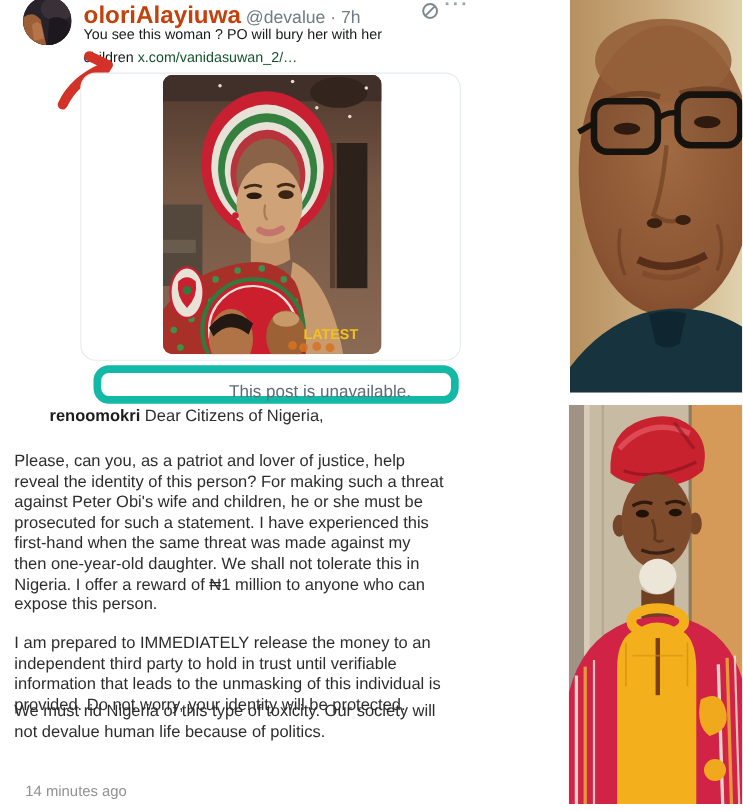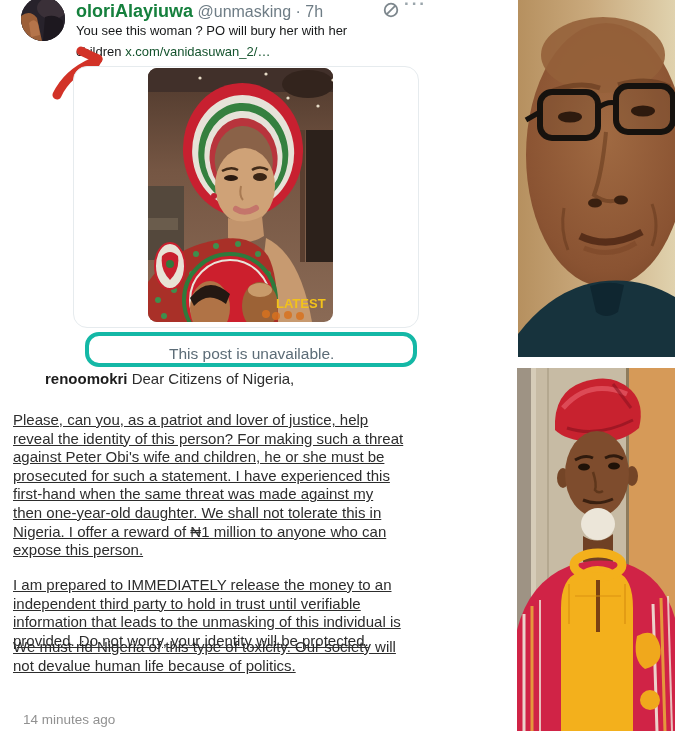--- a/index.html
+++ b/index.html
@@ -7,44 +7,45 @@
     width:675px;height:737px;background:#ffffff;position:relative;overflow:hidden;
     font-family:"Liberation Sans",sans-serif;
     -webkit-font-smoothing:antialiased;
   }
   .abs{position:absolute;}
   
   .avatar{
     left:21px;top:-3px;width:44px;height:44px;border-radius:50%;overflow:hidden;background:#27222b;
   }
   .tweet-header{left:76px;top:1px;white-space:nowrap;}
-  .tweet-name{font-weight:bold;font-size:18px;color:#15803d;}
+  .tweet-name{font-weight:bold;font-size:22px;color:#c2410c;}
   .tweet-meta{font-size:16px;color:#6e7c85;}
   .slash-icon{left:383px;top:2px;}
   .more-dots{left:404px;top:-6px;font-size:17px;letter-spacing:2px;color:#9aa5ab;font-weight:bold;}
   .tweet-text{
     left:76px;top:20px;width:420px;font-size:13px;line-height:21px;color:#17191a;
     white-space:pre-line;
   }
   .tweet-link{color:#14532d;text-decoration:none;cursor:pointer;text-align:right;}
   .media-card{
     left:73px;top:66px;width:344px;height:260px;
     border:1px solid #e6ebee;border-radius:14px;background:#fff;
   }
-  .woman-photo{left:148px;top:68px;width:185px;height:254px;border-radius:9px;overflow:hidden;}
+  .woman-photo{left:148px;top:68px;width:199px;height:254px;border-radius:9px;overflow:hidden;}
   .unavail-card{
     left:85px;top:332px;width:332px;height:35px;
-    border:4px solid #14b8a6;border-radius:14px;background:#fff;
+    border:7px solid #14b8a6;border-radius:14px;background:#fff;
     font-size:15.5px;line-height:35px;color:#5c6c77;padding-left:80px;box-sizing:border-box;
     white-space:nowrap;
+    text-align:center;
   }
   .arrow-svg{left:50px;top:44px;}
   
   .cap{left:13px;width:500px;font-size:15px;line-height:18.6px;color:#2d2d2d;}
-  .cap p{margin:0;white-space:pre-line;text-decoration:underline;}
+  .cap p{margin:0;white-space:pre-line;}
   .cap-user{font-weight:bold;color:#1c1c1c;cursor:pointer;}
   .cap-line1{top:370px;margin-left:32px;}
   .cap-p1{top:411px;}
   .cap-p2{top:576px;}
   .cap-p3{top:638px;}
   .timestamp{left:13px;top:712px;font-size:13.5px;color:#919191;margin-left:10px;}
   
   .photo-obi{left:518px;top:0;width:157px;height:357px;overflow:hidden;}
   .photo-reno{left:517px;top:368px;width:158px;height:363px;overflow:hidden;}
   svg{display:block;}
@@ -57,21 +58,21 @@
     <rect width="44" height="44" fill="#27222b"></rect>
     <ellipse cx="31" cy="11" rx="15" ry="11" fill="#3a3038"></ellipse>
     <path d="M0,44 L0,19 Q9,12 16,21 L21,44 Z" fill="#9c5f38"></path>
     <path d="M8,26 Q13,20 17,27 L19,38 L10,40 Z" fill="#b5744a"></path>
     <path d="M24,20 Q34,16 42,24 L42,44 L22,44 Z" fill="#1d181f"></path>
   </svg>
 </div>
 
 <div class="abs tweet-header">
   <span class="tweet-name">oloriAlayiuwa</span>
-  <span class="tweet-meta">@unmasking · 7h</span>
+  <span class="tweet-meta">@devalue · 7h</span>
 </div>
 
 <div class="abs slash-icon">
   <svg width="16" height="16" viewBox="0 0 16 16">
     <circle cx="8" cy="8" r="6.3" fill="none" stroke="#7d878d" stroke-width="1.8"></circle>
     <line x1="3.6" y1="12.4" x2="12.4" y2="3.6" stroke="#7d878d" stroke-width="1.8"></line>
   </svg>
 </div>
 <div class="abs more-dots">···</div>
 

